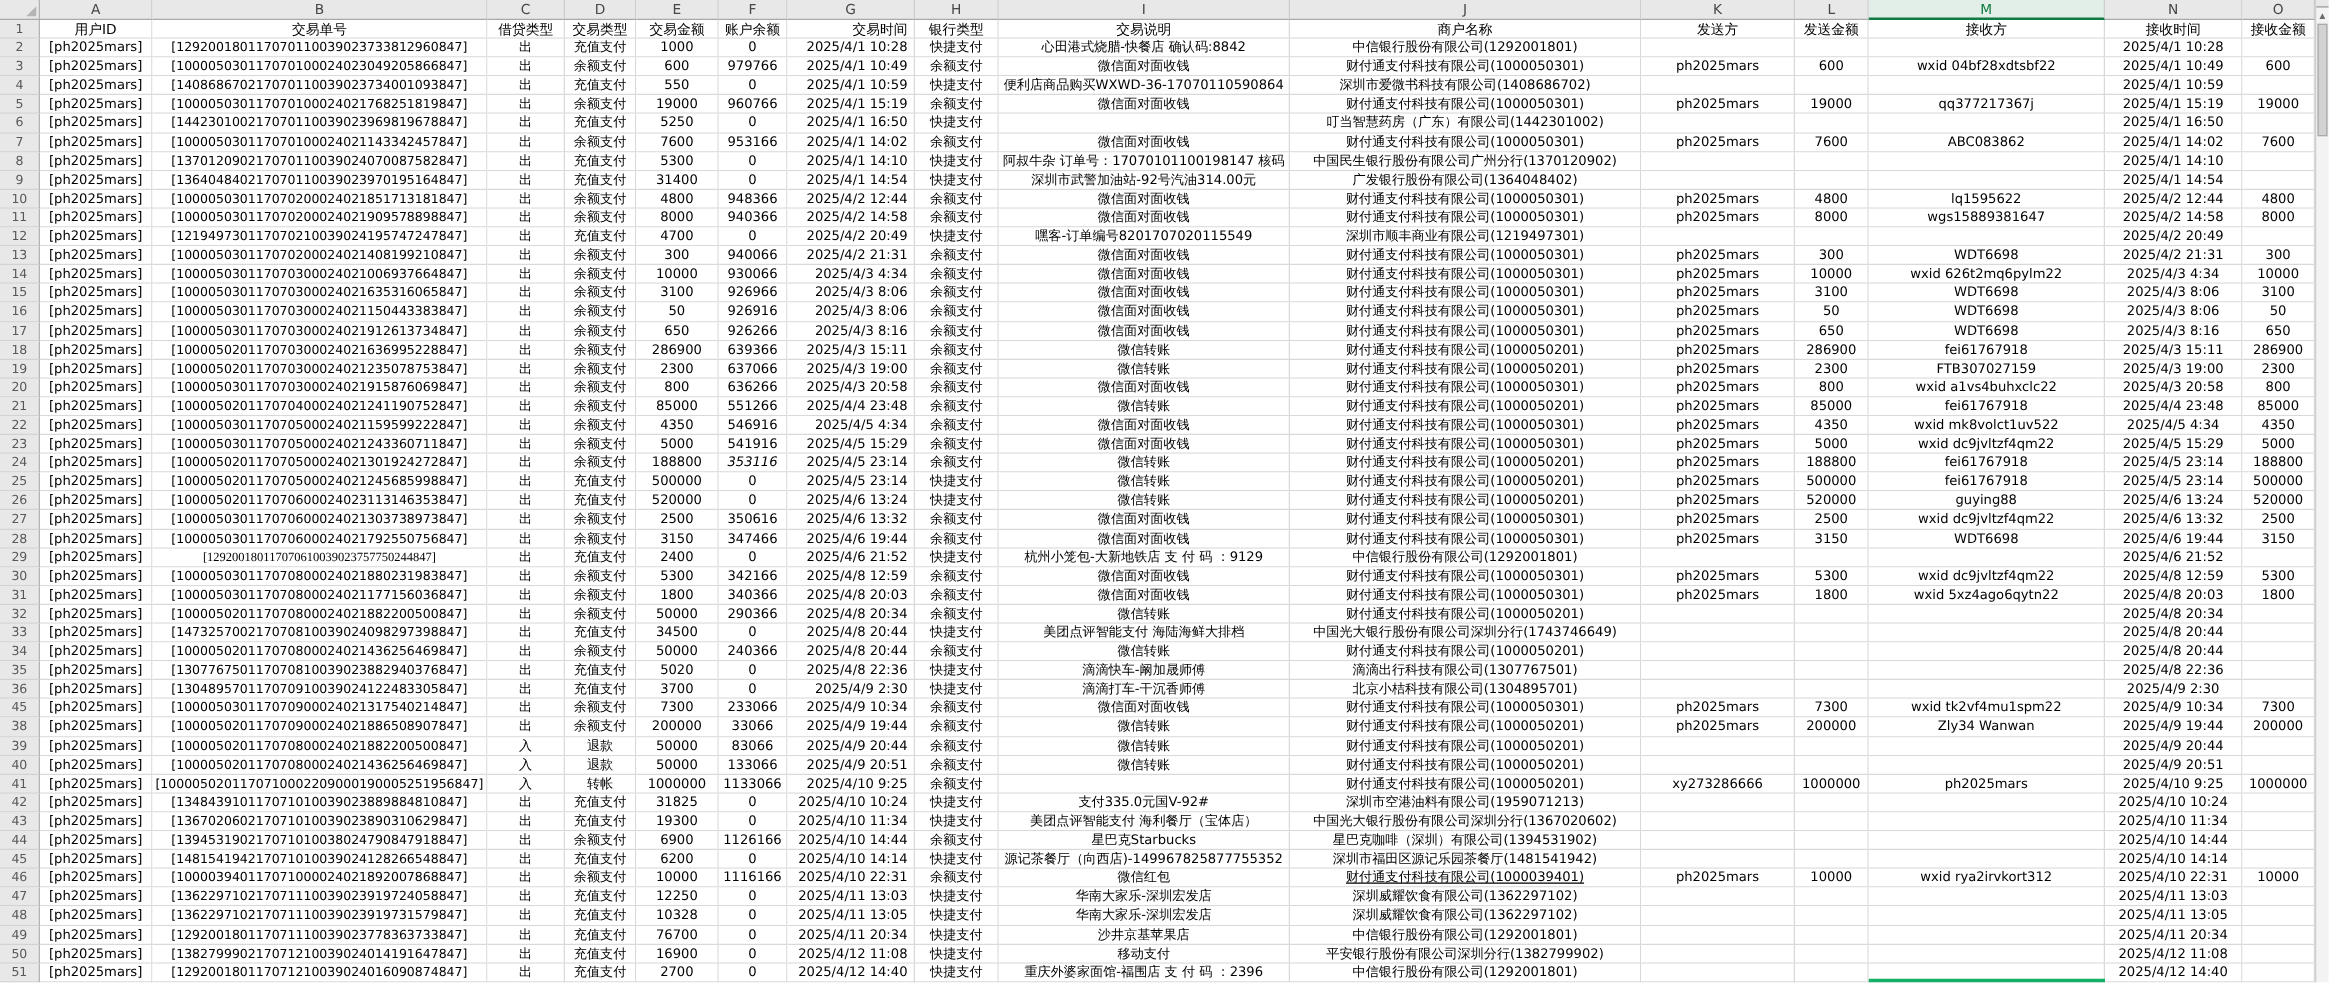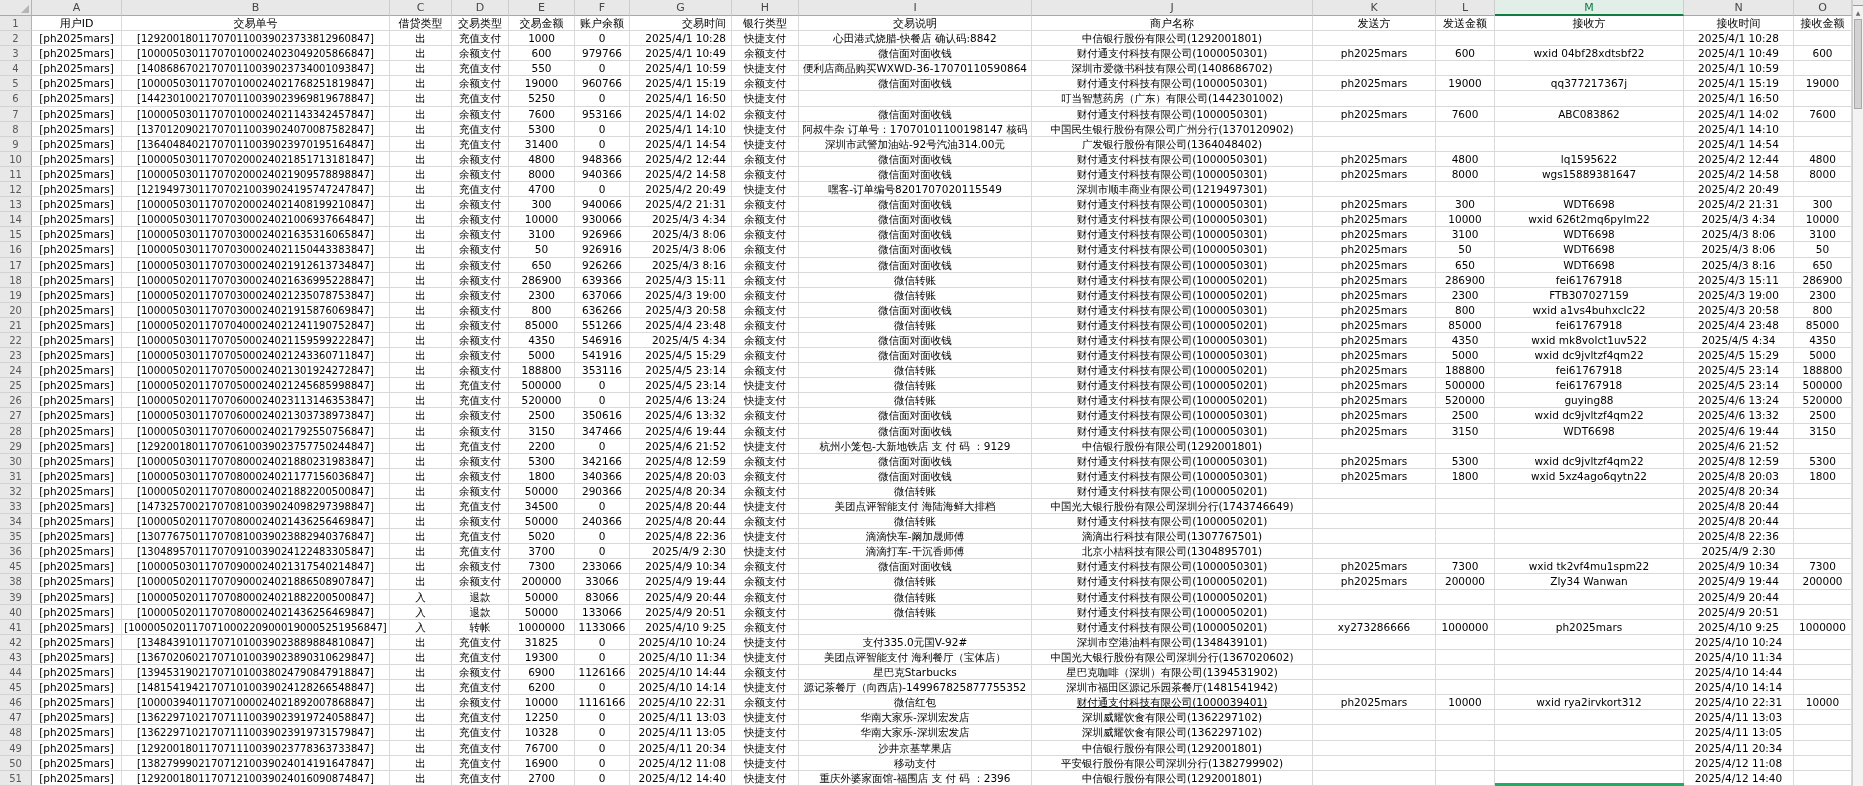--- a/index.html
+++ b/index.html
@@ -469,21 +469,21 @@
         <div class="c col-N" style="width: 110px;">2025/4/5 15:29</div>
         <div class="c col-O" style="width: 58px;">5000</div>
       </div>
       <div class="r">
         <div class="g">24</div>
         <div class="c col-A" style="width: 90px;">[ph2025mars]</div>
         <div class="c col-B" style="width: 268px;">[100005020117070500024021301924272847]</div>
         <div class="c col-C" style="width: 62px;">出</div>
         <div class="c col-D" style="width: 57px;">余额支付</div>
         <div class="c col-E" style="width: 66px;">188800</div>
-        <div class="c col-F" style="width: 55px;">353116</div>
+        <div class="c col-F" style="width: 55px; font-style: italic;">353116</div>
         <div class="c col-G" style="width: 102px;">2025/4/5 23:14</div>
         <div class="c col-H" style="width: 67px;">余额支付</div>
         <div class="c col-I" style="width: 233px;">微信转账</div>
         <div class="c col-J" style="width: 281px;">财付通支付科技有限公司(1000050201)</div>
         <div class="c col-K" style="width: 123px;">ph2025mars</div>
         <div class="c col-L" style="width: 59px;">188800</div>
         <div class="c col-M" style="width: 189px;">fei61767918</div>
         <div class="c col-N" style="width: 110px;">2025/4/5 23:14</div>
         <div class="c col-O" style="width: 58px;">188800</div>
       </div>
@@ -555,24 +555,24 @@
         <div class="c col-J" style="width: 281px;">财付通支付科技有限公司(1000050301)</div>
         <div class="c col-K" style="width: 123px;">ph2025mars</div>
         <div class="c col-L" style="width: 59px;">3150</div>
         <div class="c col-M" style="width: 189px;">WDT6698</div>
         <div class="c col-N" style="width: 110px;">2025/4/6 19:44</div>
         <div class="c col-O" style="width: 58px;">3150</div>
       </div>
       <div class="r">
         <div class="g">29</div>
         <div class="c col-A" style="width: 90px;">[ph2025mars]</div>
-        <div class="c col-B" style="width: 268px;">[129200180117070610039023757750244847]</div>
-        <div class="c col-C" style="width: 62px;">出</div>
-        <div class="c col-D" style="width: 57px;">充值支付</div>
-        <div class="c col-E" style="width: 66px;">2200</div>
+        <div class="c col-B" style="width: 268px; font-family: Liberation Serif, serif;">[129200180117070610039023757750244847]</div>
+        <div class="c col-C" style="width: 62px;">出</div>
+        <div class="c col-D" style="width: 57px;">充值支付</div>
+        <div class="c col-E" style="width: 66px;">2400</div>
         <div class="c col-F" style="width: 55px;">0</div>
         <div class="c col-G" style="width: 102px;">2025/4/6 21:52</div>
         <div class="c col-H" style="width: 67px;">快捷支付</div>
         <div class="c col-I" style="width: 233px;">杭州小笼包-大新地铁店 支 付 码 ：9129</div>
         <div class="c col-J" style="width: 281px;">中信银行股份有限公司(1292001801)</div>
         <div class="c col-K" style="width: 123px;"></div>
         <div class="c col-L" style="width: 59px;"></div>
         <div class="c col-M" style="width: 189px;"></div>
         <div class="c col-N" style="width: 110px;">2025/4/6 21:52</div>
         <div class="c col-O" style="width: 58px;"></div>
@@ -797,21 +797,21 @@
         <div class="g">42</div>
         <div class="c col-A" style="width: 90px;">[ph2025mars]</div>
         <div class="c col-B" style="width: 268px;">[134843910117071010039023889884810847]</div>
         <div class="c col-C" style="width: 62px;">出</div>
         <div class="c col-D" style="width: 57px;">充值支付</div>
         <div class="c col-E" style="width: 66px;">31825</div>
         <div class="c col-F" style="width: 55px;">0</div>
         <div class="c col-G" style="width: 102px;">2025/4/10 10:24</div>
         <div class="c col-H" style="width: 67px;">快捷支付</div>
         <div class="c col-I" style="width: 233px;">支付335.0元国V-92#</div>
-        <div class="c col-J" style="width: 281px;">深圳市空港油料有限公司(1348439101)</div>
+        <div class="c col-J" style="width: 281px;">深圳市空港油料有限公司(1959071213)</div>
         <div class="c col-K" style="width: 123px;"></div>
         <div class="c col-L" style="width: 59px;"></div>
         <div class="c col-M" style="width: 189px;"></div>
         <div class="c col-N" style="width: 110px;">2025/4/10 10:24</div>
         <div class="c col-O" style="width: 58px;"></div>
       </div>
       <div class="r">
         <div class="g">43</div>
         <div class="c col-A" style="width: 90px;">[ph2025mars]</div>
         <div class="c col-B" style="width: 268px;">[136702060217071010039023890310629847]</div>

